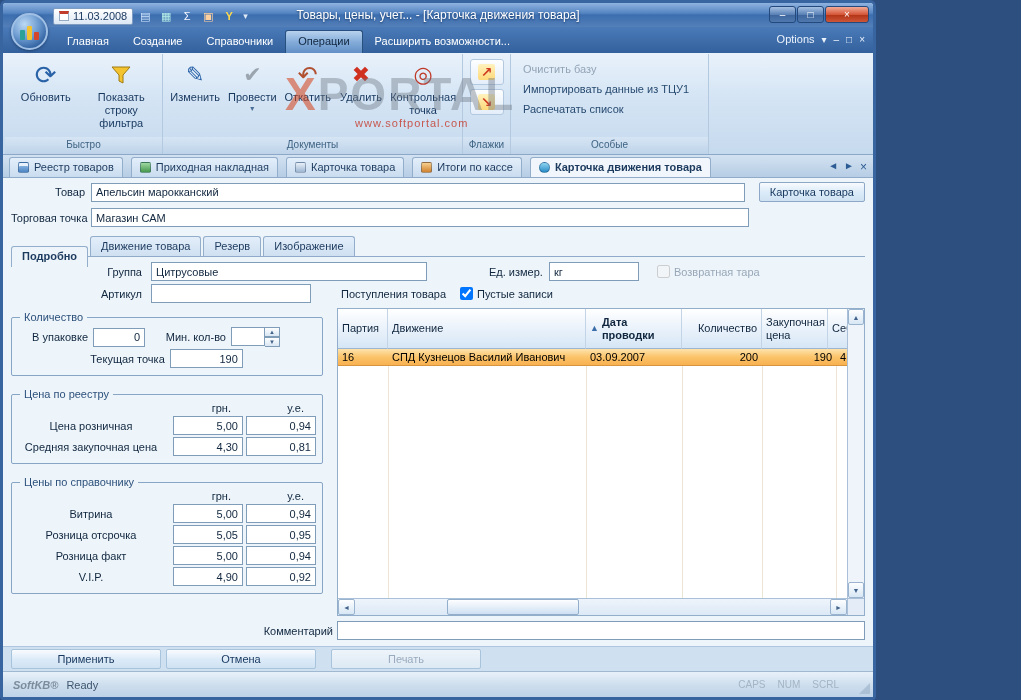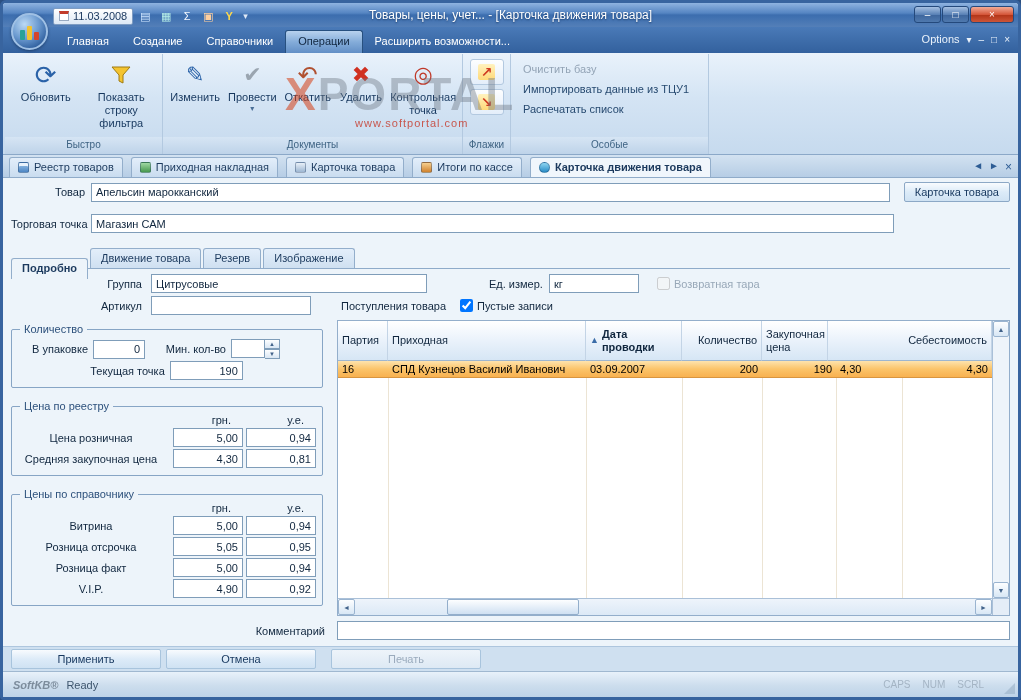--- a/index.html
+++ b/index.html
@@ -1,19 +1,19 @@
 <!DOCTYPE html>
 <html><head>
 <meta charset="utf-8">
 <style>
   * { box-sizing:border-box; margin:0; padding:0; }
   html,body { width:1021px; height:700px; overflow:hidden; }
   body { font-family:"Liberation Sans","DejaVu Sans",sans-serif; font-size:11px; color:#10263e; background:#2c4f80; }
 
-  .window { position:relative; width:1021px; height:700px; display:flex; flex-direction:column;
+  .window { position:relative; width:876px; height:700px; display:flex; flex-direction:column;
             background:#d5e3f2; border:3px solid #38649f; border-radius:6px 6px 4px 4px; overflow:hidden; }
 
   
   .titlebar { flex:0 0 24px; position:relative;
     background:linear-gradient(180deg,#8fb3e0 0%,#5585c2 42%,#3c6dae 50%,#3f70b0 58%,#547fb8 100%);
     display:flex; align-items:center; gap:3px; padding:2px 120px 0 50px; color:#fff; }
   .title-text { position:absolute; left:0; right:0; top:5px; text-align:center; font-size:12px;
     color:#fff; text-shadow:0 1px 2px #1d3f6e; pointer-events:none; white-space:nowrap; }
   .date-box { height:17px; background:linear-gradient(#ffffff,#dce8f5); border:1px solid #7e9cc2; border-radius:2px;
     padding:0 5px; display:flex; align-items:center; gap:4px; color:#1e3b60; }
@@ -80,21 +80,21 @@
   .ic-registry { background:linear-gradient(#9cc4ea,#4d86c4); box-shadow:inset 0 3px 0 #e8f2fc; }
   .ic-invoice { background:linear-gradient(#9fd8a2,#47984e); }
   .ic-card { background:linear-gradient(#e8f0f8,#9db6d2); }
   .ic-cash { background:linear-gradient(#f6cf8e,#d0822e); }
   .ic-move { background:linear-gradient(#8ed6f2,#2a8cc6); border-radius:50%; }
   .doctab-nav { position:absolute; right:6px; top:5px; display:flex; gap:6px; color:#2d5c94; font-size:10px; }
   .doctab-nav span { cursor:default; }
 
   
   .formarea { flex:1 1 auto; background:#edf4fa; display:flex; flex-direction:column; padding:4px 8px 0; overflow:hidden; }
-  .form-row { display:flex; align-items:center; margin-bottom:12px; }
+  .form-row { display:flex; align-items:center; margin-bottom:6px; }
   .flabel { width:80px; text-align:right; padding-right:6px; white-space:nowrap; }
   input.txt { height:19px; border:1px solid #7f9db9; background:#fff; font:11px "Liberation Sans","DejaVu Sans",sans-serif;
     padding:0 4px; color:#10263e; }
   input.num { text-align:right; }
   .hbtn { height:20px; padding:0 10px; margin-left:14px; border:1px solid #8ca8c6; border-radius:2px; color:#16375e;
     background:linear-gradient(#f8fbfe,#dcebf8 50%,#cfe2f3); white-space:nowrap; cursor:default; display:flex; align-items:center; }
   .spacer-btn { width:116px; }
 
   .innertabs { display:flex; align-items:flex-end; border-bottom:1px solid #8fabc9; margin-top:3px; height:21px; }
   .itab { padding:3px 10px 4px; border:1px solid #93aecb; border-bottom:none; border-radius:3px 3px 0 0; margin-right:2px;
@@ -149,21 +149,21 @@
   .sbtn { height:16px; display:flex; align-items:center; justify-content:center; font-size:7px; color:#41628a;
     background:linear-gradient(#fdfeff,#d8e7f5); border:1px solid #9ab4d0; border-radius:2px; margin:0; }
   .hscroll-row { flex:0 0 17px; display:flex; border-top:1px solid #aac0d8; }
   .hscroll { flex:1 1 auto; background:linear-gradient(#eef4fb,#dce9f6); display:flex; align-items:stretch; }
   .hbtn-s { width:17px; display:flex; align-items:center; justify-content:center; font-size:7px; color:#41628a;
     background:linear-gradient(#fdfeff,#d8e7f5); border:1px solid #9ab4d0; border-radius:2px; }
   .hthumb { width:132px; margin-left:92px; background:linear-gradient(#fdfeff,#cfe0f2); border:1px solid #93aecb; border-radius:2px; }
   .scorner { flex:0 0 17px; background:#e4edf7; border-left:1px solid #aac0d8; }
 
   .comment-row { display:flex; align-items:center; margin:5px 0 6px; }
-  .comment-row .clabel { width:326px; text-align:right; padding-right:12px; }
+  .comment-row .clabel { width:326px; text-align:right; padding-right:4px; }
   .comment-row input { flex:1; }
 
   
   .btnbar { flex:0 0 25px; display:flex; gap:5px; padding:2px 8px; background:#cfe0f0; border-top:1px solid #aec6de; }
   .bbtn { width:150px; display:flex; align-items:center; justify-content:center; border:1px solid #a8c4dd; border-radius:2px;
     color:#16375e; background:linear-gradient(#f8fbfe,#ddebf8 50%,#cfe2f3); cursor:default; }
   .bbtn.disabled { color:#9aabbd; background:linear-gradient(#eef4fa,#dde9f4); margin-left:10px; }
   .statusbar { flex:0 0 26px; background:linear-gradient(#e8f1fa,#ccdded 55%,#bed3e8); border-top:1px solid #a0b8d0;
     display:flex; align-items:center; padding:0 20px 0 10px; position:relative; color:#3e566e; }
   .brand { font-weight:bold; font-style:italic; color:#7c8c9c; margin-right:8px; }
@@ -437,21 +437,21 @@
 
         <div class="right-col">
           <div class="table-outer">
             <div class="table-main">
               <div class="grid">
                 <div class="ghead">
                   <div class="gh c0">
                       <span>Партия</span>
                     </div>
                   <div class="gh c1">
-                      <span>Приходная</span>
+                      <span>Движение</span>
                     </div>
                   <div class="gh c2 sorted">
                     <span class="sort-arrow">▲</span>
                     <span>Дата проводки</span>
                   </div>
                   <div class="gh c3 r">
                       <span>Количество</span>
                     </div>
                   <div class="gh c5">
                       <span>Закупочная цена</span>

